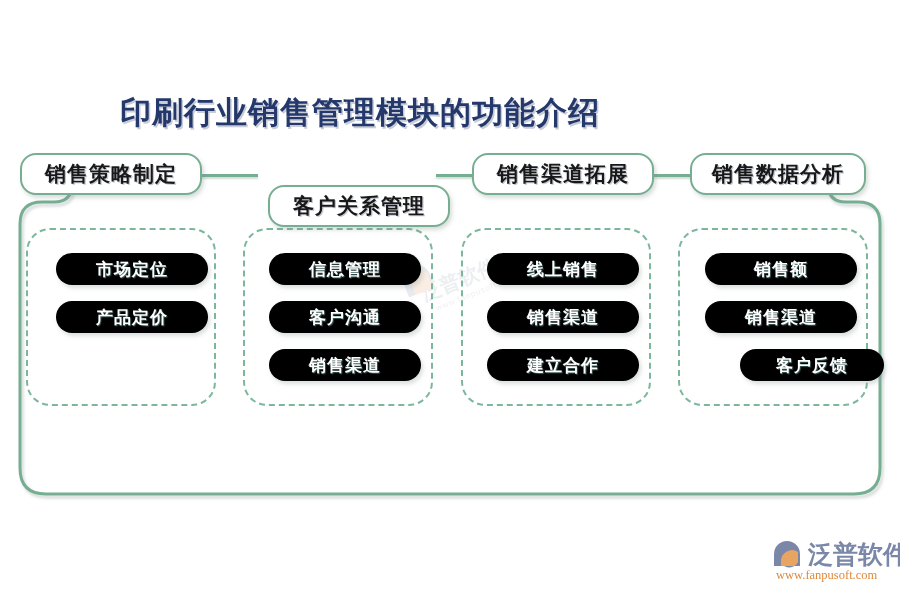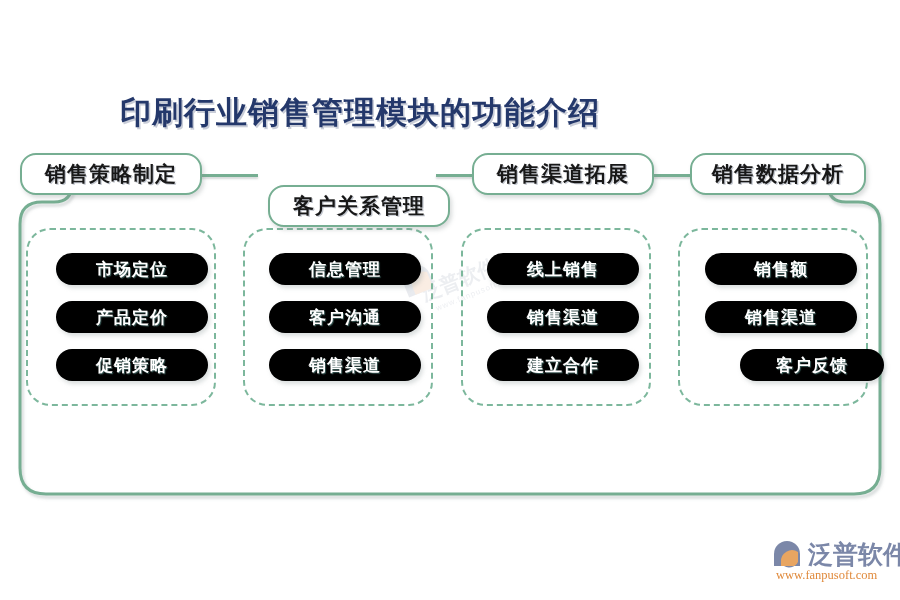--- a/index.html
+++ b/index.html
@@ -218,23 +218,20 @@
   <div class="header-box" style="left:20px; width:182px;">
     <span class="header-label">销售策略制定</span>
   </div>
   <div class="group-box" style="left:26px; width:190px;"></div>
   <div class="pill" style="left:56px; top:253px; width:152px;">
     <span class="pill-label">市场定位</span>
   </div>
   <div class="pill" style="left:56px; top:301px; width:152px;">
     <span class="pill-label">产品定价</span>
   </div>
-  <div class="pill" style="left:56px; top:349px; width:152px;">
-    <span class="pill-label">促销策略</span>
-  </div>
 
   <div class="header-box" style="left:268px; width:182px;margin-top:32px;">
     <span class="header-label">客户关系管理</span>
   </div>
   <div class="group-box" style="left:243px; width:190px;"></div>
   <div class="pill" style="left:269px; top:253px; width:152px;">
     <span class="pill-label">信息管理</span>
   </div>
   <div class="pill" style="left:269px; top:301px; width:152px;">
     <span class="pill-label">客户沟通</span>

